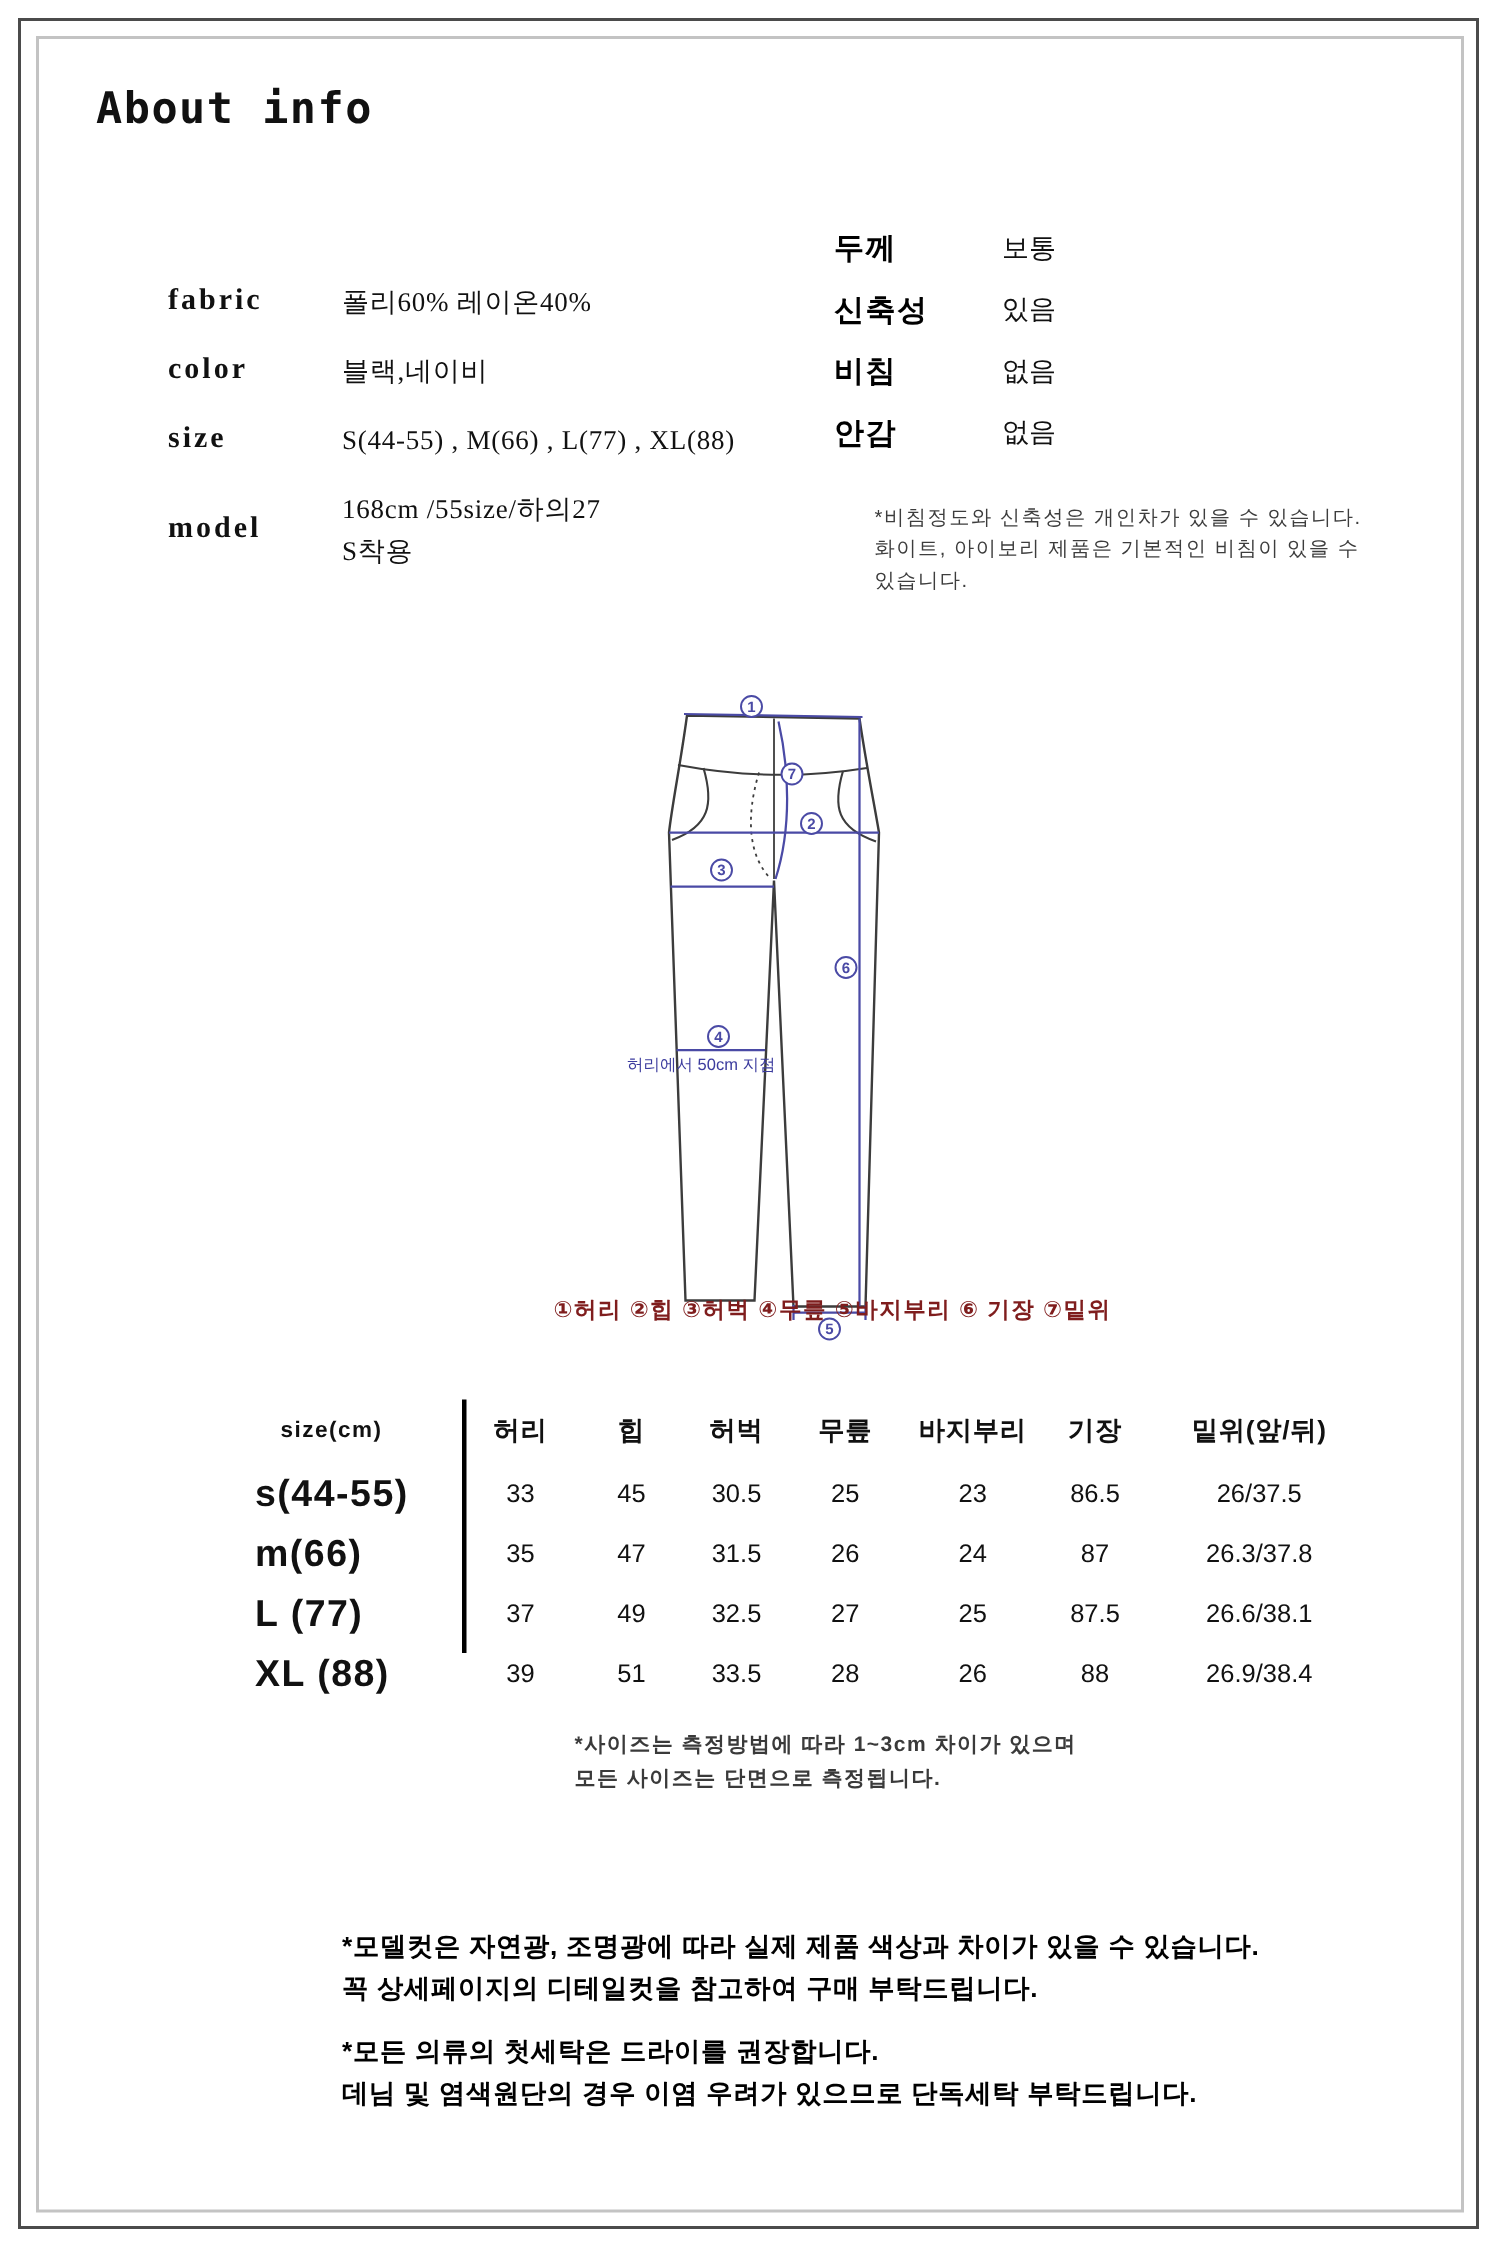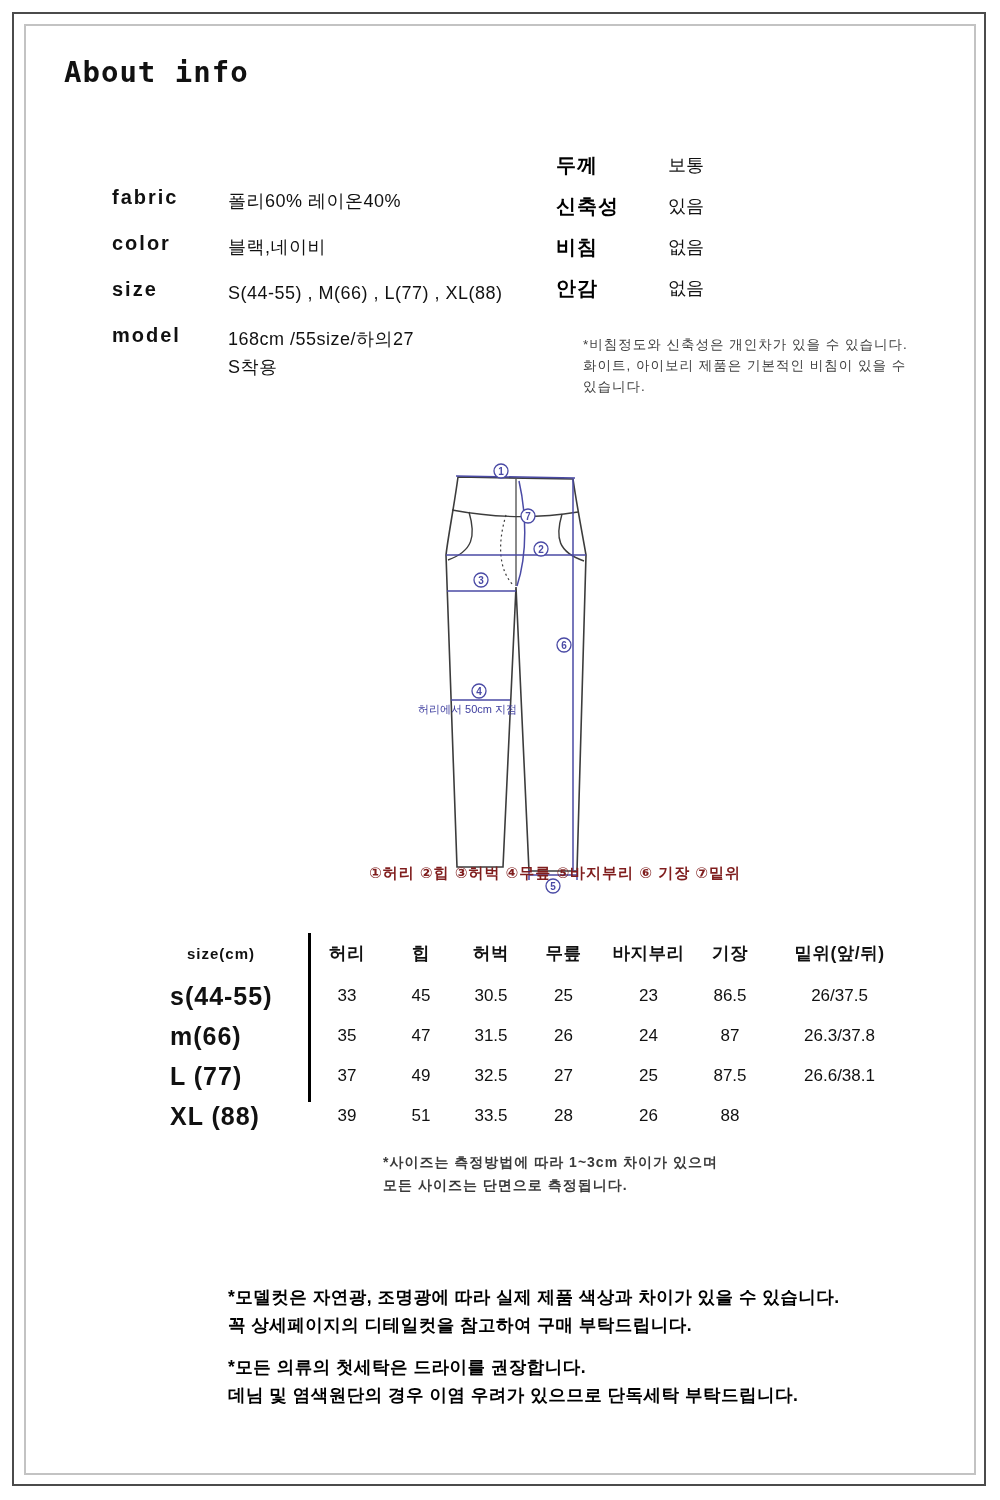--- a/index.html
+++ b/index.html
@@ -11,21 +11,21 @@
     border:2px solid #4b4b4b;box-sizing:border-box;}
   .border-inner{position:absolute;left:24px;top:24px;width:952px;height:1451px;
     border:2px solid #c3c3c3;box-sizing:border-box;}
   .title{
     position:absolute;left:64px;top:55px;margin:0;
     font-family:"DejaVu Sans Mono","Liberation Mono",monospace;
     font-size:29px;font-weight:bold;letter-spacing:1px;color:#111;
   }
   
   .left-info{position:absolute;left:112px;top:186px;width:430px;}
-  .li-row{display:flex;align-items:flex-start;margin-bottom:17px;}
+  .li-row{display:flex;align-items:center;margin-bottom:17px;font-family:Liberation Serif, serif;}
   .li-label{
     width:116px;flex:0 0 116px;font-weight:bold;font-size:20px;letter-spacing:2px;color:#111;
   }
   .li-value{font-size:18px;color:#111;letter-spacing:0.5px;line-height:28px;white-space:pre-line;padding-top:1px;}
   
   .right-info{position:absolute;left:556px;top:152px;width:360px;}
   .ri-row{display:flex;align-items:flex-start;margin-bottom:14px;}
   .ri-label{width:112px;flex:0 0 112px;font-weight:bold;font-size:20px;letter-spacing:1px;color:#000;}
   .ri-value{font-size:18px;color:#111;padding-top:1px;}
   .fabric-note{
@@ -208,20 +208,21 @@
     <div class="st-cell">87.5</div>
     <div class="st-cell">26.6/38.1</div>
 
     <div class="st-cell st-rowlabel">XL (88)</div>
     <div class="st-cell">39</div>
     <div class="st-cell">51</div>
     <div class="st-cell">33.5</div>
     <div class="st-cell">28</div>
     <div class="st-cell">26</div>
     <div class="st-cell">88</div>
+    <div class="st-cell">26.9/38.4</div>
   </div>
   <div class="table-divider"></div>
 
   <div class="table-note">*사이즈는 측정방법에 따라 1~3cm 차이가 있으며
 모든 사이즈는 단면으로 측정됩니다.</div>
 
   <div class="bottom-notes">
     <p>*모델컷은 자연광, 조명광에 따라 실제 제품 색상과 차이가 있을 수 있습니다.
 꼭 상세페이지의 디테일컷을 참고하여 구매 부탁드립니다.</p>
     <p>*모든 의류의 첫세탁은 드라이를 권장합니다.

